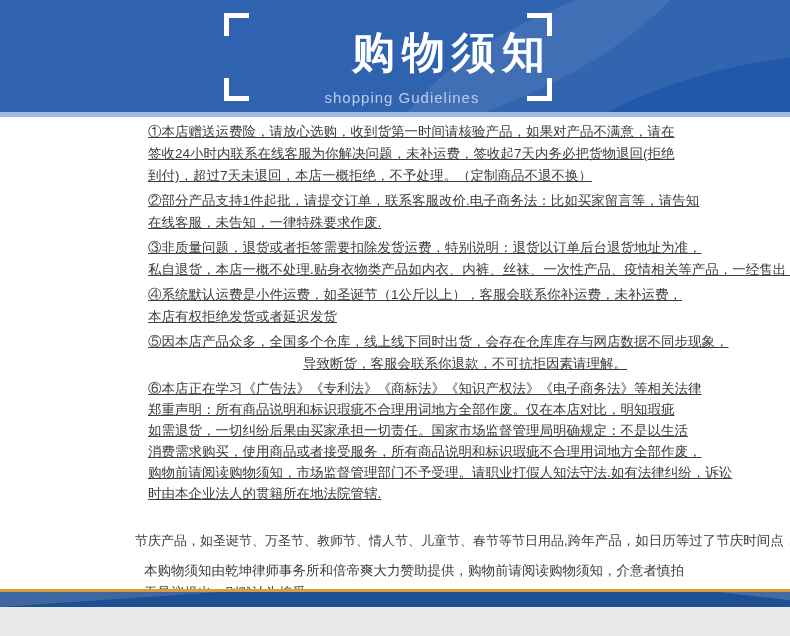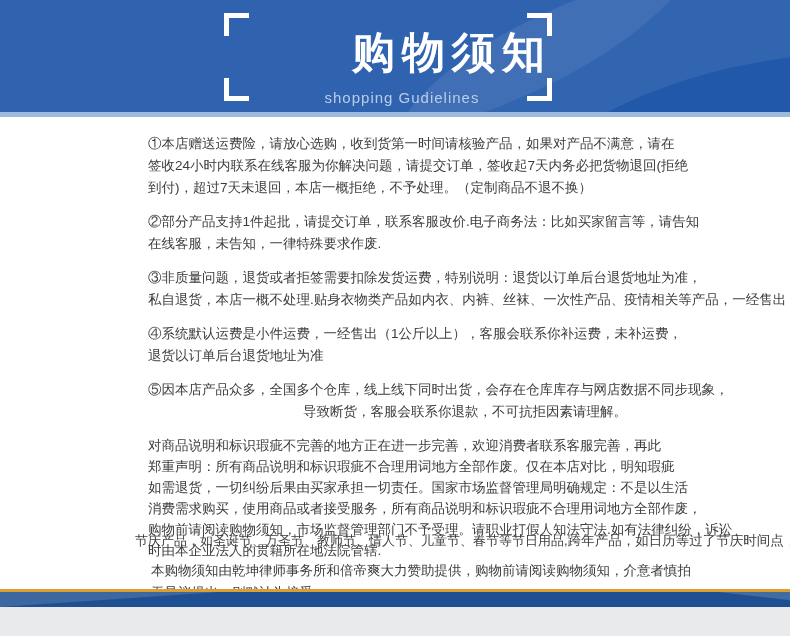--- a/index.html
+++ b/index.html
@@ -22,31 +22,31 @@
   .corner.tr{right:0;top:0;border-right:5px solid #fff;border-top:5px solid #fff;}
   .corner.bl{left:0;bottom:0;border-left:5px solid #fff;border-bottom:5px solid #fff;}
   .corner.br{right:0;bottom:0;border-right:5px solid #fff;border-bottom:5px solid #fff;}
   .main-title{position:absolute;left:0;top:15px;width:328px;text-align:right;color:#ffffff;
               font-size:43px;font-weight:bold;letter-spacing:7px;line-height:48px;white-space:nowrap;}
   .sub-title{position:absolute;left:0;top:76px;width:356px;text-align:center;color:#b9cde9;
              font-size:15px;letter-spacing:1px;white-space:nowrap;}
 
   
   .content{position:absolute;left:148px;top:121px;width:620px;color:#3c3c3c;}
-  .para{margin:12px 0 3px 0;}
+  .para{margin:0 0 3px 0;text-decoration:underline;}
   .line{font-size:13.5px;line-height:22px;white-space:nowrap;}
   .para.tight .line{line-height:21px;}
   .line.indent{padding-left:14px;text-align:center;}
 
   .notes{position:absolute;left:135px;top:530px;width:650px;color:#3c3c3c;}
   .note-festival{white-space:nowrap;line-height:20px;}
   .note-festival .small{font-size:13px;}
   .note-festival .big{font-size:13.5px;}
   .note-serif{font-family:"Liberation Serif", serif;font-size:13.5px;line-height:22px;
-              white-space:nowrap;margin-left:16px;}
+              white-space:nowrap;margin-left:9px;}
   .note-serif.first{margin-top:9px;}
 
   
   .gold-line{position:absolute;left:0;top:589px;width:790px;height:3px;background:#dc9f33;}
   .footer-bar{position:absolute;left:0;top:592px;width:790px;height:15px;background:#1d4f92;overflow:hidden;}
   .footer-shape-left{position:absolute;left:0;top:0;width:220px;height:15px;
                      background:rgba(255,255,255,0.14);
                      clip-path:polygon(0 0,100% 0,55% 45%,0 100%);}
   .footer-shape-right{position:absolute;right:0;top:0;width:120px;height:15px;
                       background:rgba(255,255,255,0.16);
@@ -69,41 +69,41 @@
       <span class="corner br"></span>
       <div class="main-title">购物须知</div>
       <div class="sub-title">shopping Gudielines</div>
     </div>
   </div>
   <div class="header-divider"></div>
 
   <div class="content">
     <div class="para">
       <div class="line">①本店赠送运费险，请放心选购，收到货第一时间请核验产品，如果对产品不满意，请在</div>
-      <div class="line">签收24小时内联系在线客服为你解决问题，请提交订单，签收起7天内务必把货物退回(拒绝</div>
+      <div class="line">签收24小时内联系在线客服为你解决问题，未补运费，签收起7天内务必把货物退回(拒绝</div>
       <div class="line">到付)，超过7天未退回，本店一概拒绝，不予处理。（定制商品不退不换）</div>
     </div>
     <div class="para">
       <div class="line">②部分产品支持1件起批，请提交订单，联系客服改价.电子商务法：比如买家留言等，请告知</div>
       <div class="line">在线客服，未告知，一律特殊要求作废.</div>
     </div>
     <div class="para">
       <div class="line">③非质量问题，退货或者拒签需要扣除发货运费，特别说明：退货以订单后台退货地址为准，</div>
       <div class="line">私自退货，本店一概不处理.贴身衣物类产品如内衣、内裤、丝袜、一次性产品、疫情相关等产品，一经售出，不退不换</div>
     </div>
     <div class="para">
-      <div class="line">④系统默认运费是小件运费，一经售出（1公斤以上），客服会联系你补运费，未补运费，</div>
-      <div class="line">退货以订单后台退货地址为准</div>
+      <div class="line">④系统默认运费是小件运费，如圣诞节（1公斤以上），客服会联系你补运费，未补运费，</div>
+      <div class="line">本店有权拒绝发货或者延迟发货</div>
     </div>
     <div class="para">
       <div class="line">⑤因本店产品众多，全国多个仓库，线上线下同时出货，会存在仓库库存与网店数据不同步现象，</div>
       <div class="line indent">导致断货，客服会联系你退款，不可抗拒因素请理解。</div>
     </div>
     <div class="para tight">
-      <div class="line">对商品说明和标识瑕疵不完善的地方正在进一步完善，欢迎消费者联系客服完善，再此</div>
+      <div class="line">⑥本店正在学习《广告法》《专利法》《商标法》《知识产权法》《电子商务法》等相关法律</div>
       <div class="line">郑重声明：所有商品说明和标识瑕疵不合理用词地方全部作废。仅在本店对比，明知瑕疵</div>
       <div class="line">如需退货，一切纠纷后果由买家承担一切责任。国家市场监督管理局明确规定：不是以生活</div>
       <div class="line">消费需求购买，使用商品或者接受服务，所有商品说明和标识瑕疵不合理用词地方全部作废，</div>
       <div class="line">购物前请阅读购物须知，市场监督管理部门不予受理。请职业打假人知法守法.如有法律纠纷，诉讼</div>
       <div class="line">时由本企业法人的贯籍所在地法院管辖.</div>
     </div>
   </div>
 
   <div class="notes">
     <div class="note-festival">

